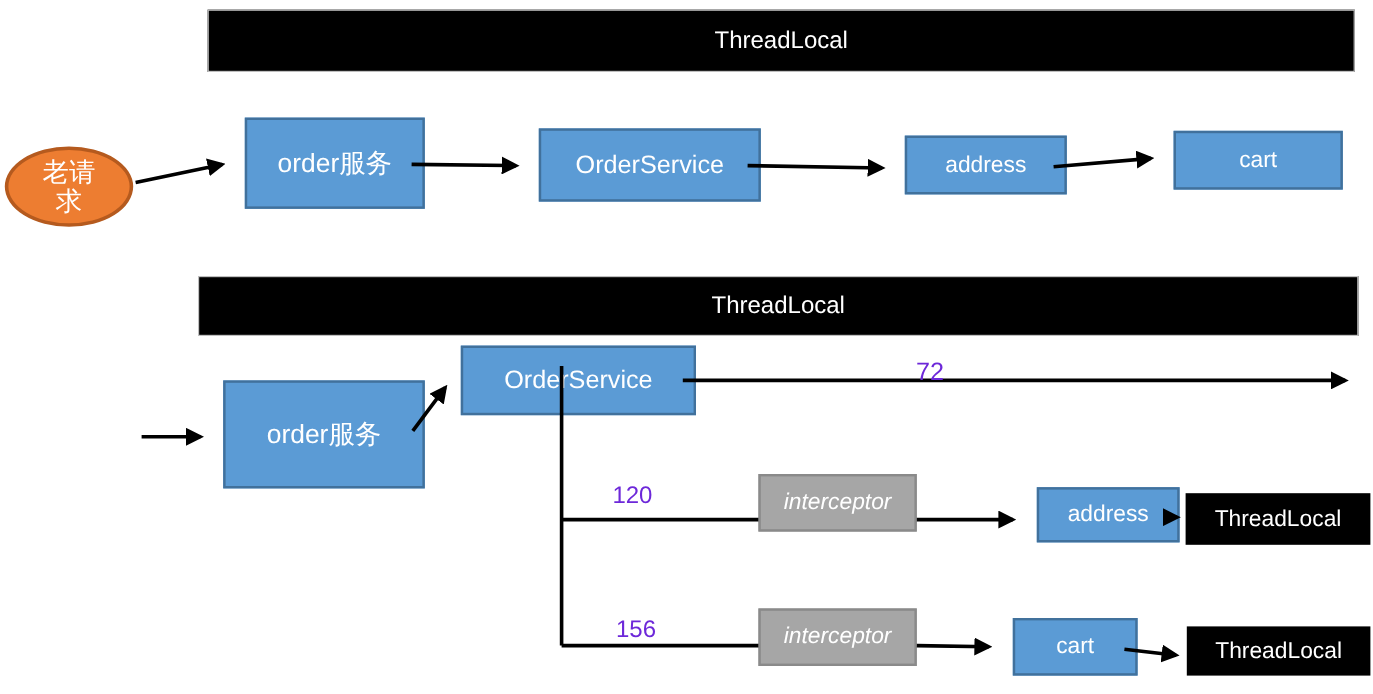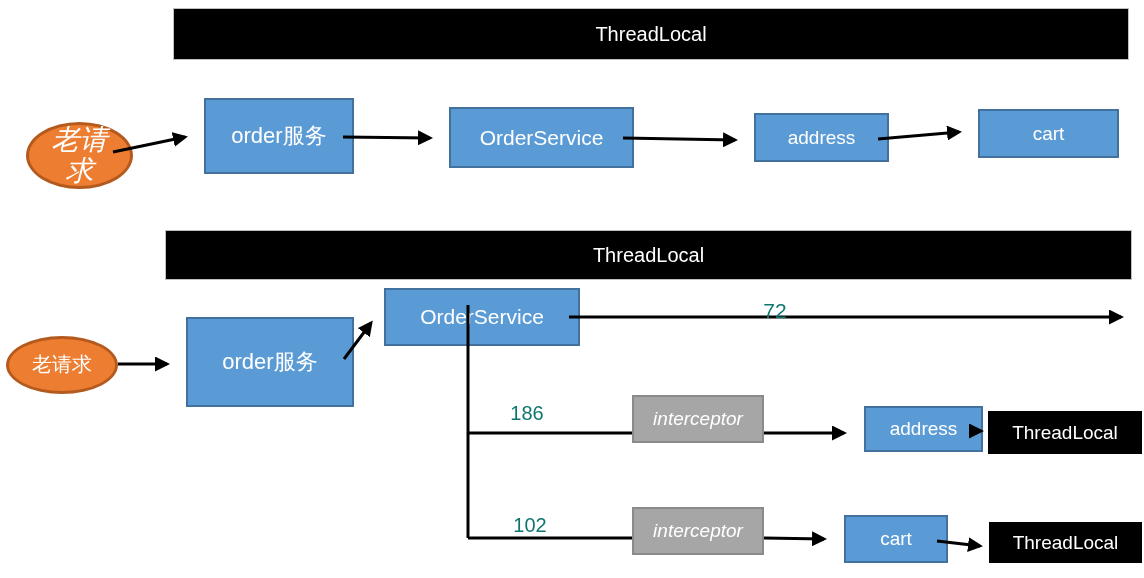--- a/index.html
+++ b/index.html
@@ -38,74 +38,73 @@
     font-size:19px;
   }
   .ellipse{
     background:var(--orange);
     border:3px solid var(--orangeBorder);
     border-radius:50%;
     line-height:1.08;
   }
   .edge-label{
     position:absolute;
-    color:#0f766e;text-align:center;
+    color:#6d28d9;text-align:center;
     z-index:3;
     font-size:20px;
   }
   svg.wires{
     position:absolute;left:0;top:0;
     z-index:2;pointer-events:none;
   }
   svg.wires line, svg.wires path{stroke:var(--line);stroke-width:3;fill:none;}
 </style>
 </head>
 <body>
 
 <div class="canvas">
 
   <div class="node bar" style="left:173px;top:8px;width:956px;height:52px;">ThreadLocal</div>
 
-  <div class="node ellipse" style="left:26px;top:122px;width:107px;height:67px;font-size:28px;font-style:italic;">
+  <div class="node ellipse" style="left:4px;top:122px;width:107px;height:67px;font-size:22px;">
     <span><span>老请</span><br><span>求</span></span>
   </div>
 
   <div class="node blue" style="left:193px;top:98px;width:150px;height:76px;font-size:22px;">order服务</div>
 
   <div class="node blue" style="left:438px;top:107px;width:185px;height:61px;font-size:21px;">OrderService</div>
 
   <div class="node blue" style="left:743px;top:113px;width:135px;height:49px;font-size:19px;">address</div>
 
   <div class="node blue" style="left:967px;top:109px;width:141px;height:49px;font-size:19px;">cart</div>
 
   <div class="node bar" style="left:165px;top:230px;width:967px;height:50px;">ThreadLocal</div>
 
-  <div class="node ellipse" style="left:6px;top:336px;width:112px;height:58px;font-size:20px;">老请求</div>
 
   <div class="node blue" style="left:175px;top:317px;width:168px;height:90px;font-size:22px;">order服务</div>
 
   <div class="node blue" style="left:373px;top:288px;width:196px;height:58px;font-size:21px;">OrderService</div>
 
   <div class="node gray" style="left:632px;top:395px;width:132px;height:48px;">interceptor</div>
 
   <div class="node blue" style="left:853px;top:406px;width:119px;height:46px;font-size:19px;">address</div>
 
   <div class="node blackbox" style="left:988px;top:411px;width:154px;height:43px;">ThreadLocal</div>
 
   <div class="node gray" style="left:632px;top:507px;width:132px;height:48px;">interceptor</div>
 
   <div class="node blue" style="left:833px;top:515px;width:104px;height:48px;font-size:19px;">cart</div>
 
   <div class="node blackbox" style="left:989px;top:522px;width:153px;height:41px;">ThreadLocal</div>
 
   <div class="edge-label" style="left:750px;top:299px;width:50px;font-size:21px;">72</div>
 
-  <div class="edge-label" style="left:495px;top:402px;width:64px;">186</div>
+  <div class="edge-label" style="left:495px;top:402px;width:64px;">120</div>
 
-  <div class="edge-label" style="left:498px;top:514px;width:64px;">102</div>
+  <div class="edge-label" style="left:498px;top:514px;width:64px;">156</div>
 
   <svg class="wires" width="1144" height="578" viewBox="0 0 1144 578">
     <defs>
       <marker id="arw" viewBox="0 0 10 10" refX="8" refY="5" markerWidth="5" markerHeight="5" orient="auto-start-reverse">
         <path d="M0,0 L10,5 L0,10 z" style="fill:#000;stroke:none;"></path>
       </marker>
     </defs>
 
     <line x1="113" y1="152" x2="185" y2="137" marker-end="url(#arw)"></line>
     <line x1="343" y1="137" x2="430" y2="138" marker-end="url(#arw)"></line>

